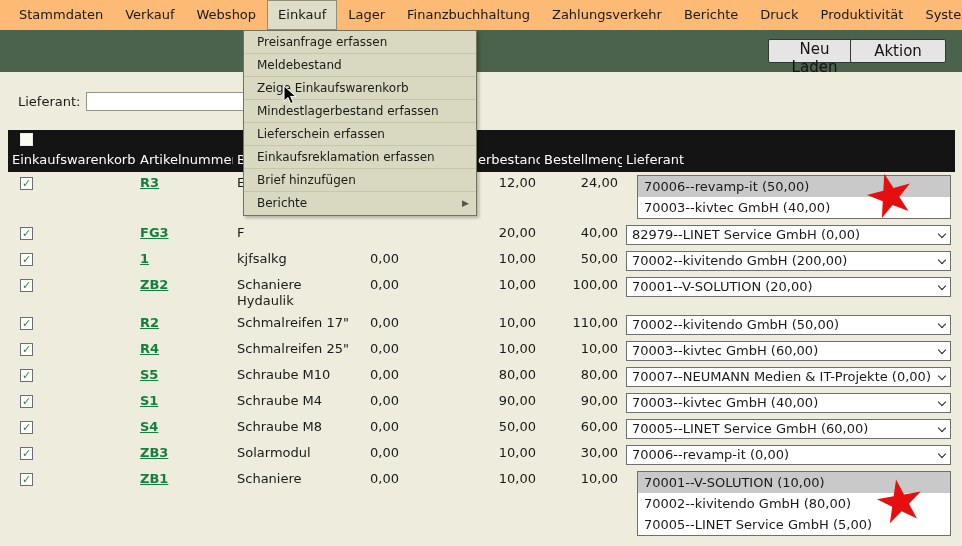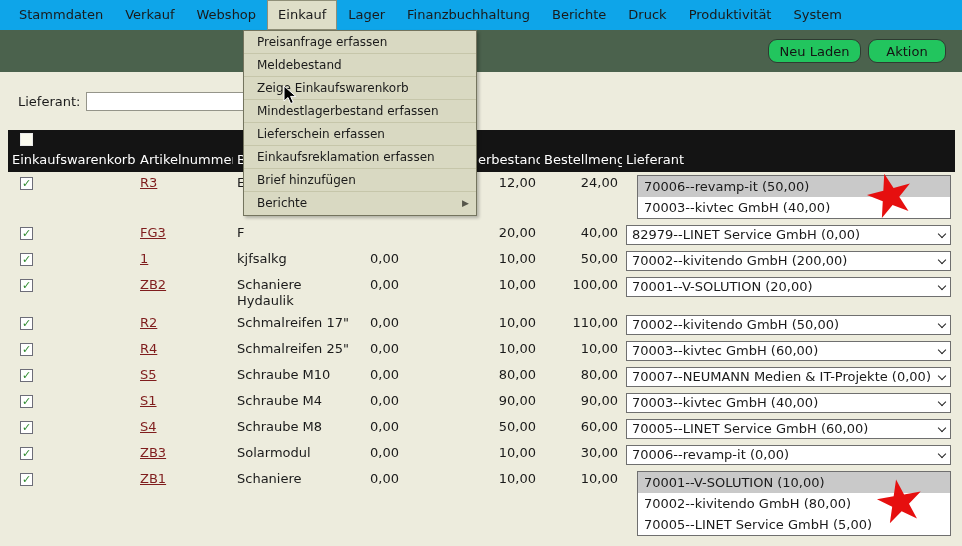--- a/index.html
+++ b/index.html
@@ -4,33 +4,33 @@
 <style>
   * { box-sizing: border-box; }
   html,body { margin:0; padding:0; }
   body {
     width:962px; height:546px; overflow:hidden; position:relative;
     background:#edecdd; color:#1a1a1a;
     font-family:"DejaVu Sans","Liberation Sans",sans-serif; font-size:13px;
   }
 
   
-  .menubar { display:flex; background:#0ea5e9; height:30px; padding-left:8px; align-items:stretch; }
+  .menubar { display:flex; background:#fdba74; height:30px; padding-left:8px; align-items:stretch; }
   .mb-item { padding:0 11px; line-height:30px; white-space:nowrap; cursor:default; }
   .mb-item.open { background:#dedec8; box-shadow:inset 0 0 0 1px #8f8f78; }
 
   
   .greenband { height:42px; background:#4b624d; position:relative; }
   .btn {
-    position:absolute; top:9px; height:24px; background:#22c55e; color:#141414;
-    border:1px solid #2f3b31; border-radius:9px; padding:0 10px;
-    font-family:inherit; font-size:13px; cursor:pointer;
+    position:absolute; top:9px; height:24px; background:#e5e5e5; color:#141414;
+    border:1px solid #2f3b31; border-radius:2px; padding:0 10px;
+    font-family:inherit; font-size:15px; cursor:pointer;
   }
   .btn.reload { right:101px; width:93px; }
-  .btn.aktion { right:16px; width:78px;margin-left:24px; }
+  .btn.aktion { right:16px; width:96px;margin-left:24px; }
 
   
   .filterbar { height:58px; display:flex; align-items:center; gap:6px; padding-left:18px; }
   .filterbar input {
     width:158px; height:19px; border:1px solid #95958a; background:#fff;
     font-family:inherit; font-size:13px; padding:0 3px;
   }
 
   
   table.grid { table-layout:fixed; border-collapse:collapse; width:947px; margin-left:8px; }
@@ -40,21 +40,21 @@
   }
   .grid td { padding:3px 4px; vertical-align:top; }
   .c-num { text-align:right; }
   .th-stack { display:flex; flex-direction:column; align-items:flex-start; }
   .cb {
     display:inline-flex; width:13px; height:13px; background:#fff;
     border:1px solid #6d6d78; align-items:center; justify-content:center; margin-left:8px;
   }
   .cb .mark { color:#2e8b2e; font-size:11px; font-weight:bold; line-height:1; }
   th .cb { margin-bottom:6px; border-color:#e9e9e9; background:#fbfbef; }
-  .link { color:#7f1d1d; font-weight:normal; text-decoration:underline; cursor:pointer; }
+  .link { color:#15803d; font-weight:bold; text-decoration:underline; cursor:pointer; }
   .desc-wrap { display:inline-block; max-width:72px; line-height:16px; }
 
   .select {
     position:relative; height:20px; line-height:18px; background:#fff;
     border:1px solid #6f6f6f; padding:0 16px 0 5px; white-space:nowrap; overflow:hidden; cursor:default;
   }
   .select .chev {
     position:absolute; right:5px; top:5px; width:6px; height:6px;
     border-right:1.6px solid #222; border-bottom:1.6px solid #222; transform:rotate(45deg);
   }
@@ -80,20 +80,21 @@
 </head>
 <body>
 
 <div class="menubar">
   <span class="mb-item">Stammdaten</span>
   <span class="mb-item">Verkauf</span>
   <span class="mb-item">Webshop</span>
   <span class="mb-item open">Einkauf</span>
   <span class="mb-item">Lager</span>
   <span class="mb-item">Finanzbuchhaltung</span>
+  <span class="mb-item">Zahlungsverkehr</span>
   <span class="mb-item">Berichte</span>
   <span class="mb-item">Druck</span>
   <span class="mb-item">Produktivität</span>
   <span class="mb-item">System</span>
 </div>
 
 <div class="greenband">
   <button class="btn reload">Neu Laden</button>
   <button class="btn aktion">Aktion</button>
 </div>

